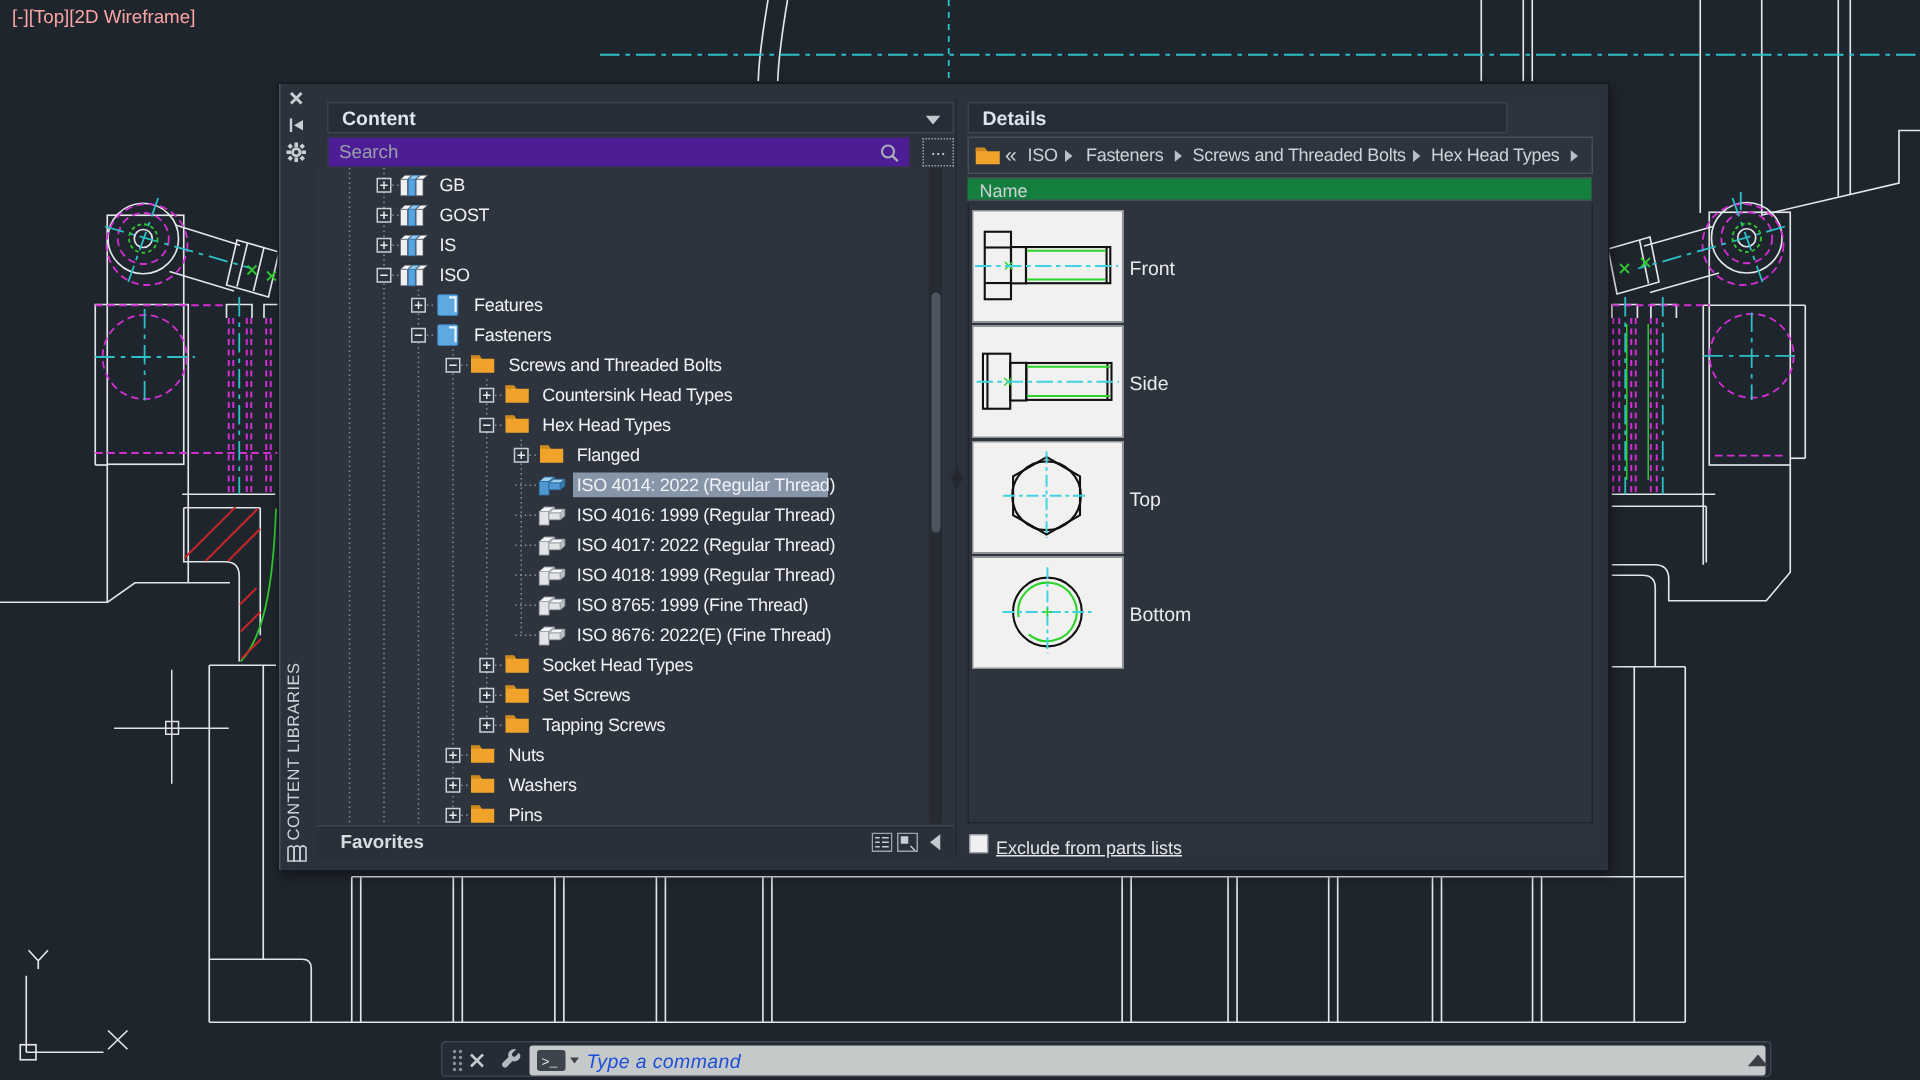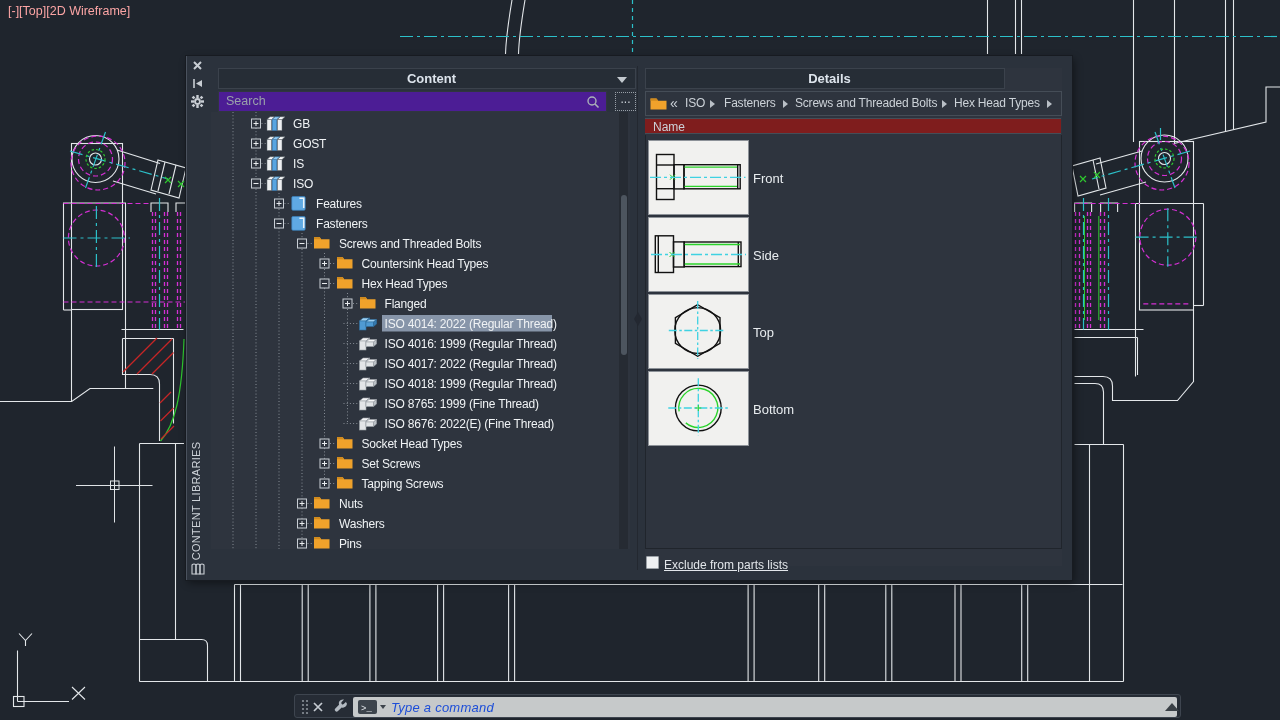--- a/index.html
+++ b/index.html
@@ -3,32 +3,32 @@
 html,body{margin:0;padding:0;width:1280px;height:720px;overflow:hidden;background:#1f252d;
 font-family:"Liberation Sans",sans-serif;}
 .abs{position:absolute;}
 #vp{left:8px;top:4px;color:#fca5a5;font-size:12.5px;}
 
 #frame{left:186px;top:56px;width:886px;height:524px;background:#2b323c;box-shadow:0 0 0 1px #171b21,2px 3px 8px rgba(0,0,0,.45);}
 #strip{left:0;top:0;width:24px;height:524px;background:#2b323c;border-left:1px solid #4a525e;}
 .sicon{left:4px;width:15px;height:15px;color:#c9ced4;}
 #vlabel{left:-49px;top:438px;width:120px;height:14px;transform:rotate(-90deg);transform-origin:center;color:#ced3d9;font-size:11px;letter-spacing:.3px;text-align:center;white-space:nowrap;}
 
-.tbar{height:21px;background:#262d36;border:1px solid #3b424c;color:#dde4ec;font-weight:bold;font-size:13px;line-height:20px;text-align:center;}
+.tbar{height:21px;background:#262d36;border:1px solid #3b424c;color:#dde4ec;font-weight:bold;font-size:13px;line-height:20px;}
 #search{left:32px;top:35px;width:387px;height:19px;background:#4c1d95;border:1px solid #30363f;color:#99a1aa;font-size:12.5px;line-height:19px;}
 #dots{left:429px;top:36px;width:19px;height:17px;border:1px dotted #99a0a8;color:#cfd5db;text-align:center;line-height:13px;font-size:12px;}
 #treebg{left:25px;top:56px;width:419px;height:437px;background:#2e343e;}
 #sbar{left:433px;top:56px;width:9px;height:437px;background:#262b33;}
 #sthumb{left:1.5px;top:83px;width:6px;height:160px;background:#4d555f;border-radius:3px;}
 #favbar{left:25px;top:494px;width:425px;height:22px;background:#2a303a;border-top:1px solid #3d444e;}
 #favbar .t{left:16px;top:3px;color:#d9dee3;font-weight:bold;font-size:12.5px;}
 
 #details{left:459px;top:0;width:417px;height:524px;}
 #bcrumb{left:0;top:35px;width:415px;height:23px;border:1px solid #454d57;color:#ccd2d8;font-size:12px;letter-spacing:-0.2px;}
-#namehdr{left:0;top:62px;width:416px;height:14px;background:#7f1d1d;border-top:1px solid #454d57;border-bottom:1px solid #454d57;color:#ccd2d8;font-size:12px;line-height:16px;}
+#namehdr{left:0;top:62px;width:416px;height:14px;background:#15803d;border-top:1px solid #454d57;border-bottom:1px solid #454d57;color:#ccd2d8;font-size:12px;line-height:16px;}
 #listarea{left:0;top:79px;width:415px;height:413px;border-left:1px solid #20252c;border-right:1px solid #20252c;border-bottom:1px solid #20252c;}
 .cell{left:3px;width:101px;height:74.5px;background:#f1f1ef;border:1px solid #8d9298;box-sizing:border-box;}
 .clabel{left:108px;color:#e8ecef;font-size:13px;}
 #excl{left:1px;top:501px;color:#e2e6ea;font-size:12px;text-decoration:underline;}
 #cbox{left:0;top:-1px;width:11px;height:11px;background:#eef0f2;border:1px solid #9aa0a6;border-radius:1px;display:inline-block;position:relative;margin-right:5px;vertical-align:-1px;}
 
 #dock{left:294px;top:694px;width:887px;height:24px;background:#262c35;border:1px solid #3e454f;border-radius:3px;box-sizing:border-box;}
 #cfield{left:58px;top:2px;width:824px;height:20px;background:#c6c9ca;border-radius:2px;}
 #ctext{left:38px;top:2.5px;font-style:italic;font-size:13px;color:#1d4ed8;letter-spacing:0.25px;}
 </style></head>
@@ -395,20 +395,42 @@
 <line x1="88.5" y1="411.5" x2="93.5" y2="411.5" stroke="#e8ebee" stroke-width="1"></line>
 <line x1="91" y1="409" x2="91" y2="414" stroke="#e8ebee" stroke-width="1"></line>
 <use href="#fold" x="102.5" y="403.5"></use>
 <text x="128" y="415.5" font-size="12" letter-spacing="-0.2" fill="#f0f3f5">Washers</text>
 <rect x="86.5" y="427" width="9" height="9" fill="#2e343e" stroke="#c9cfd6" stroke-width="1"></rect>
 <line x1="88.5" y1="431.5" x2="93.5" y2="431.5" stroke="#e8ebee" stroke-width="1"></line>
 <line x1="91" y1="429" x2="91" y2="434" stroke="#e8ebee" stroke-width="1"></line>
 <use href="#fold" x="102.5" y="423.5"></use>
 <text x="128" y="435.5" font-size="12" letter-spacing="-0.2" fill="#f0f3f5">Pins</text>
     </svg>
+ <div id="favbar" class="abs">
+      <div class="t abs">Favorites</div>
+   <svg class="abs" style="left:370px;top:4px" width="14" height="13" fill="none">
+        <rect x="0.5" y="0.5" width="13" height="12" stroke="#9aa1a9"></rect>
+        <g stroke="#c6ccd2">
+          <line x1="2.5" y1="3.5" x2="5.5" y2="3.5"></line>
+          <line x1="2.5" y1="6.5" x2="5.5" y2="6.5"></line>
+          <line x1="2.5" y1="9.5" x2="5.5" y2="9.5"></line>
+          <line x1="7" y1="3.5" x2="11.5" y2="3.5"></line>
+          <line x1="7" y1="6.5" x2="11.5" y2="6.5"></line>
+          <line x1="7" y1="9.5" x2="11.5" y2="9.5"></line>
+        </g>
+      </svg>
+   <svg class="abs" style="left:387px;top:4px" width="14" height="13" fill="none">
+        <rect x="0.5" y="0.5" width="13" height="12" stroke="#9aa1a9"></rect>
+        <rect x="2.5" y="2.5" width="5" height="5" fill="#c6ccd2"></rect>
+        <path d="M9,9 l3,3" stroke="#c6ccd2"></path>
+      </svg>
+   <svg class="abs" style="left:409px;top:5px" width="7" height="11">
+        <path d="M7,0 L0,5.5 L7,11 Z" fill="#c3c9cf"></path>
+      </svg>
+ </div>
 
  <div class="abs" style="left:451px;top:10px;width:1px;height:504px;background:#232830"></div>
  <svg class="abs" style="left:448px;top:256px" width="8" height="14">
       <path d="M4,0 L8,7 L4,14 L0,7 Z" fill="#232831"></path>
     </svg>
 
  <div id="details" class="abs">
       <div class="abs" style="left:0;top:12px;width:417px;height:498px;background:#2e343e"></div>
   <div class="tbar abs" style="left:0;top:12px;width:360px;box-sizing:border-box;"><span style="margin-left:9px">Details</span></div>
   <div id="bcrumb" class="abs">

